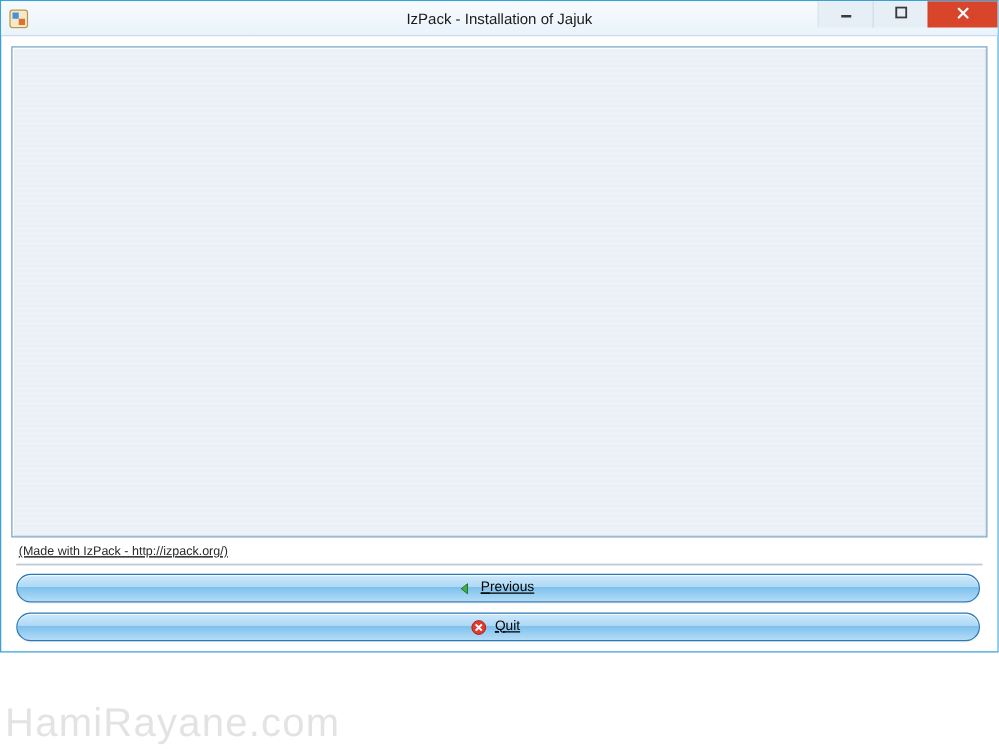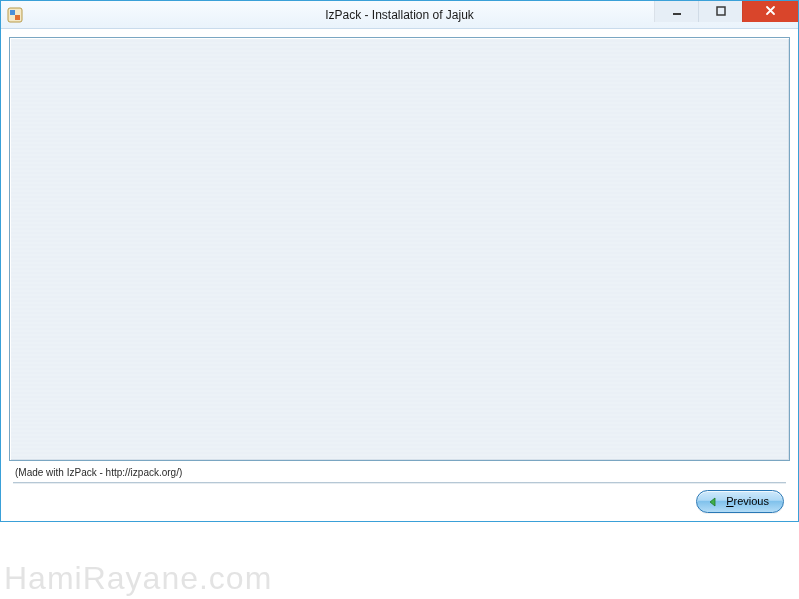--- a/index.html
+++ b/index.html
@@ -83,37 +83,39 @@
       #ecf2f7 0px,
       #ecf2f7 2px,
       #eaf0f6 2px,
       #eaf0f6 4px
     );
     box-shadow: inset 1px 1px 0 #ffffff, inset -1px -1px 0 #d5e0ea;
   }
   .footer-area {
     flex: 0 0 auto;
     padding: 6px 4px 2px 4px;
+    text-decoration: underline;
   }
   .credit {
     font-size: 10px;
     color: #2a2a2a;
     padding: 0 0 2px 2px;
   }
   .divider {
     height: 2px;
     background: linear-gradient(to bottom, #9db5c7 0%, #ffffff 100%);
     margin: 2px 0 6px 0;
   }
   .button-row {
     display: flex;
     justify-content: flex-end;
     gap: 8px;
     padding-right: 2px;
     padding-bottom: 2px;
+    flex-direction: column;
   }
   .pill-btn {
     height: 23px;
     min-width: 86px;
     border-radius: 12px;
     display: inline-flex;
     align-items: center;
     justify-content: center;
     gap: 5px;
     padding: 0 14px 0 8px;
@@ -208,19 +210,30 @@
             <svg width="14" height="14" viewBox="0 0 14 14">
               <path d="M9 3 L4 7 L9 11 Z" fill="#3fae49" stroke="#1e7a26" stroke-width="0.8"></path>
             </svg>
           </span>
           <span class="lbl">
             <span></span><span class="ul">P</span><span>revious</span>
           </span>
         </div>
 
 
+        <div class="pill-btn">
+          <span class="ico-slot">
+            <svg width="14" height="14" viewBox="0 0 14 14">
+              <circle cx="7" cy="7" r="5.5" fill="#e53a2e" stroke="#a31f14" stroke-width="0.8"></circle>
+              <path d="M5 5 L9 9 M9 5 L5 9" stroke="#ffffff" stroke-width="1.6" stroke-linecap="round"></path>
+            </svg>
+          </span>
+          <span class="lbl">
+            <span></span><span class="ul">Q</span><span>uit</span>
+          </span>
+        </div>
 
       </div>
     </div>
   </div>
 </div>
 
 <div class="watermark">HamiRayane.com</div>
 
 </body></html>

